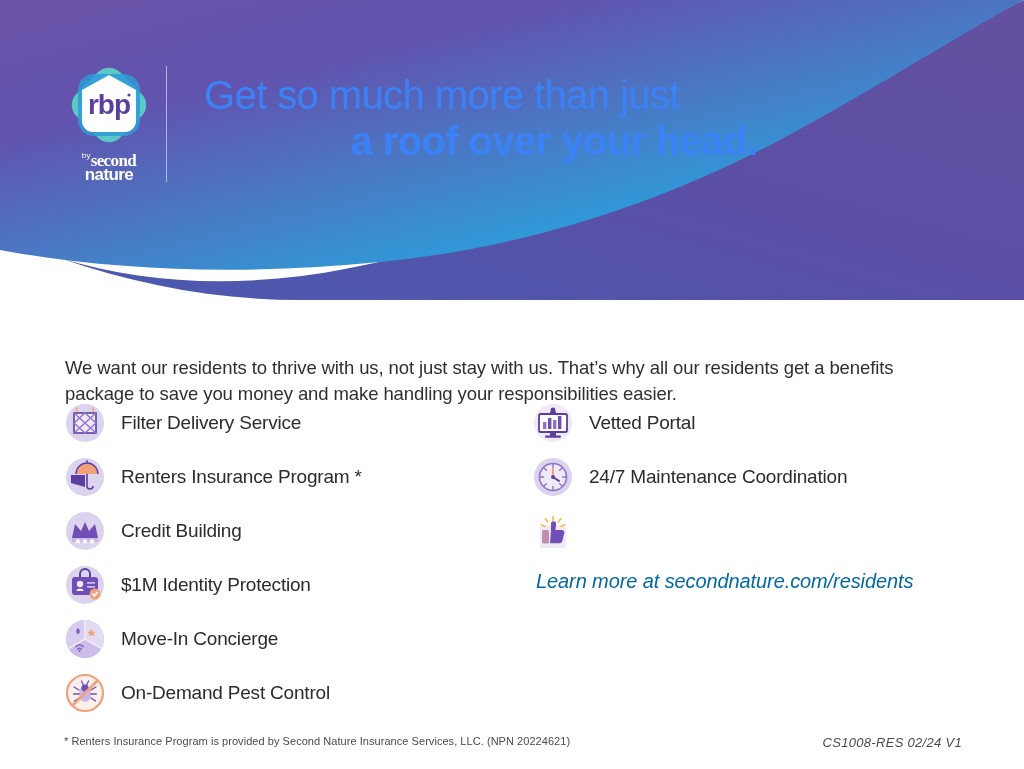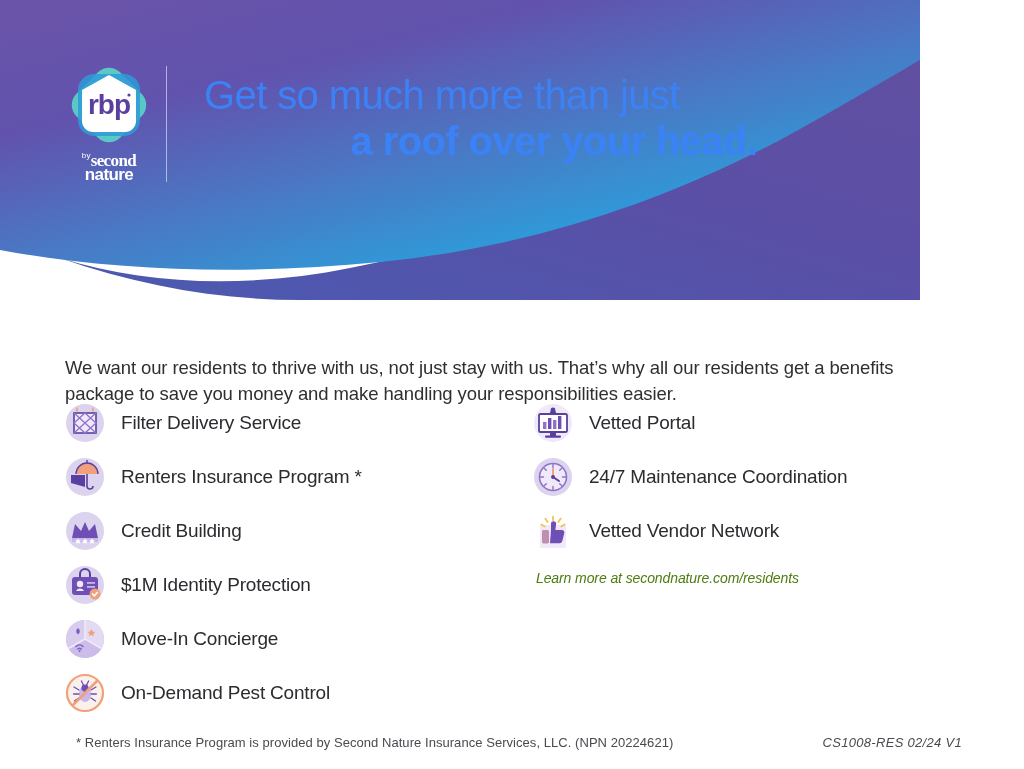--- a/index.html
+++ b/index.html
@@ -7,21 +7,21 @@
     width:1024px;height:769px;
     background:#ffffff;
     font-family:"Liberation Sans", sans-serif;
     color:#2b2b2b;
     overflow:hidden;
     position:relative;
   }
   .flyer{position:relative;width:1024px;height:769px;background:#fff;overflow:hidden;}
 
   
-  .hero{position:absolute;left:0;top:0;width:920px;height:300px;overflow:hidden;}
+  .hero{position:absolute;left:0;top:0;width:1024px;height:300px;overflow:hidden;}
   .hero svg{position:absolute;left:0;top:0;width:1024px;height:300px;display:block;}
 
   .hero-content{position:absolute;left:0;top:0;width:1024px;height:300px;}
 
   
   .logo-lockup{position:absolute;left:60px;top:62px;width:98px;height:122px;}
   .logo-mark{position:relative;width:86px;height:86px;margin:0 auto;}
   .logo-mark svg{width:86px;height:86px;display:block;}
   .logo-by{
     margin-top:4px;text-align:center;color:#ffffff;
@@ -57,27 +57,27 @@
   .benefit{
     display:flex;align-items:center;height:54px;margin-bottom:0;
   }
   .benefit .ic{width:40px;height:40px;flex:0 0 40px;margin-right:16px;position:relative;}
   .benefit .ic svg{width:40px;height:40px;display:block;}
   .benefit .lbl{
     font-size:19px;color:#2b2b30;letter-spacing:-.2px;white-space:nowrap;
   }
 
   .learnmore{
-    font-size:14px;font-style:italic;color:#4d7c0f;letter-spacing:-.1px;
+    font-size:20px;font-style:italic;color:#0369a1;letter-spacing:-.1px;
     margin-top:12px;margin-left:3px;
   }
 
   
   .footer-left{
-    position:absolute;left:76px;top:735px;font-size:13px;color:#4a4a50;letter-spacing:.05px;text-align:right;
+    position:absolute;left:64px;top:735px;font-size:11px;color:#4a4a50;letter-spacing:.05px;text-align:right;
   }
   .footer-right{
     position:absolute;right:62px;top:735px;font-size:13px;color:#4a4a50;letter-spacing:.3px;font-style:italic;
   }
 </style>
 </head>
 <body>
 
 <div class="flyer">
 
@@ -285,21 +285,20 @@
             <rect x="9" y="19" width="7" height="13.5" rx="1.4" fill="#C08FB0"></rect>
             <g stroke="#F2C14E" stroke-width="1.7" stroke-linecap="round">
               <path d="M20,9.5 L20,5.5"></path>
               <path d="M14.6,11 L12.2,7.6"></path>
               <path d="M25.4,11 L27.8,7.6"></path>
               <path d="M11.8,15.4 L8.2,13.6"></path>
               <path d="M28.2,15.4 L31.8,13.6"></path>
             </g>
           </svg>
         </span>
-        <span class="lbl">Vetted Vendor Network</span>
       </div>
 
       <div class="learnmore">Learn more at secondnature.com/residents</div>
 
     </div>
   </div>
 
   <div class="footer-left">* Renters Insurance Program is provided by Second Nature Insurance Services, LLC. (NPN 20224621)</div>
   <div class="footer-right">CS1008-RES 02/24 V1</div>
 

